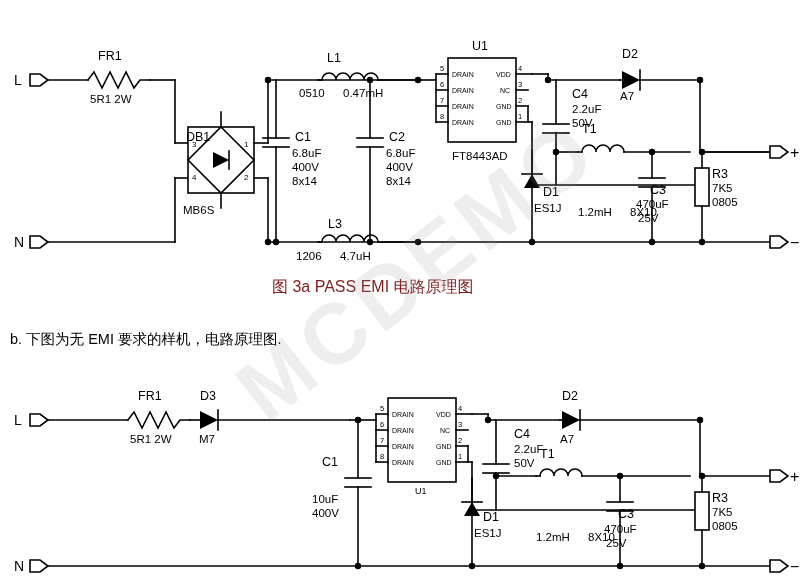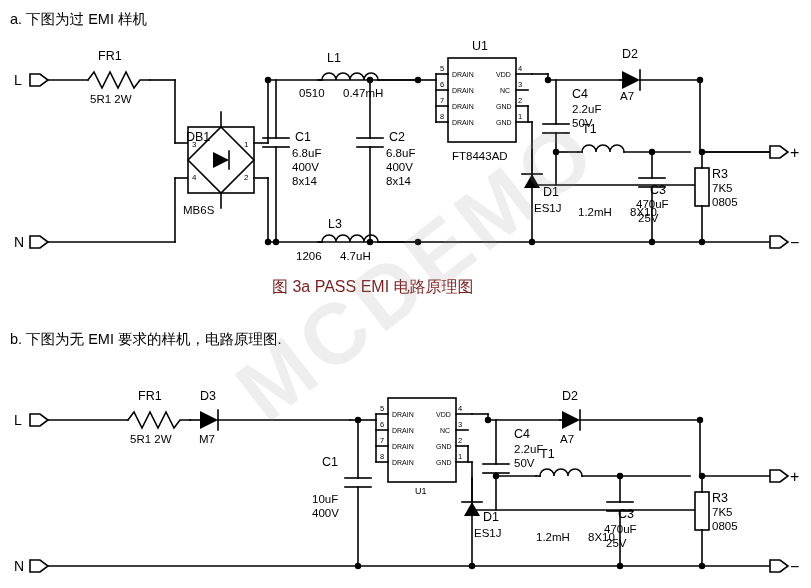--- a/index.html
+++ b/index.html
@@ -47,21 +47,20 @@
     line-height: 1.02;
     white-space: nowrap;
   }
   text { font-family: "Liberation Sans", sans-serif; fill:#000; }
 </style>
 </head>
 <body>
 
 <div id="page">
 
-  <div class="hdr" id="hdr-a">a. 下图为过 EMI 样机</div>
   <div class="hdr" id="hdr-b">b.  下图为无 EMI 要求的样机，电路原理图.</div>
   <div class="caption" id="cap-a">图 3a PASS EMI 电路原理图</div>
 
   <svg width="811" height="300" viewBox="0 0 811 300" style="top:0px">
     <g stroke="#000" stroke-width="1.6" fill="none" stroke-linecap="square">
 
       <path d="M30 74 h10 l8 6 -8 6 h-10 z" fill="#fff"></path>
 
       <path d="M30 236 h10 l8 6 -8 6 h-10 z" fill="#fff"></path>
 

